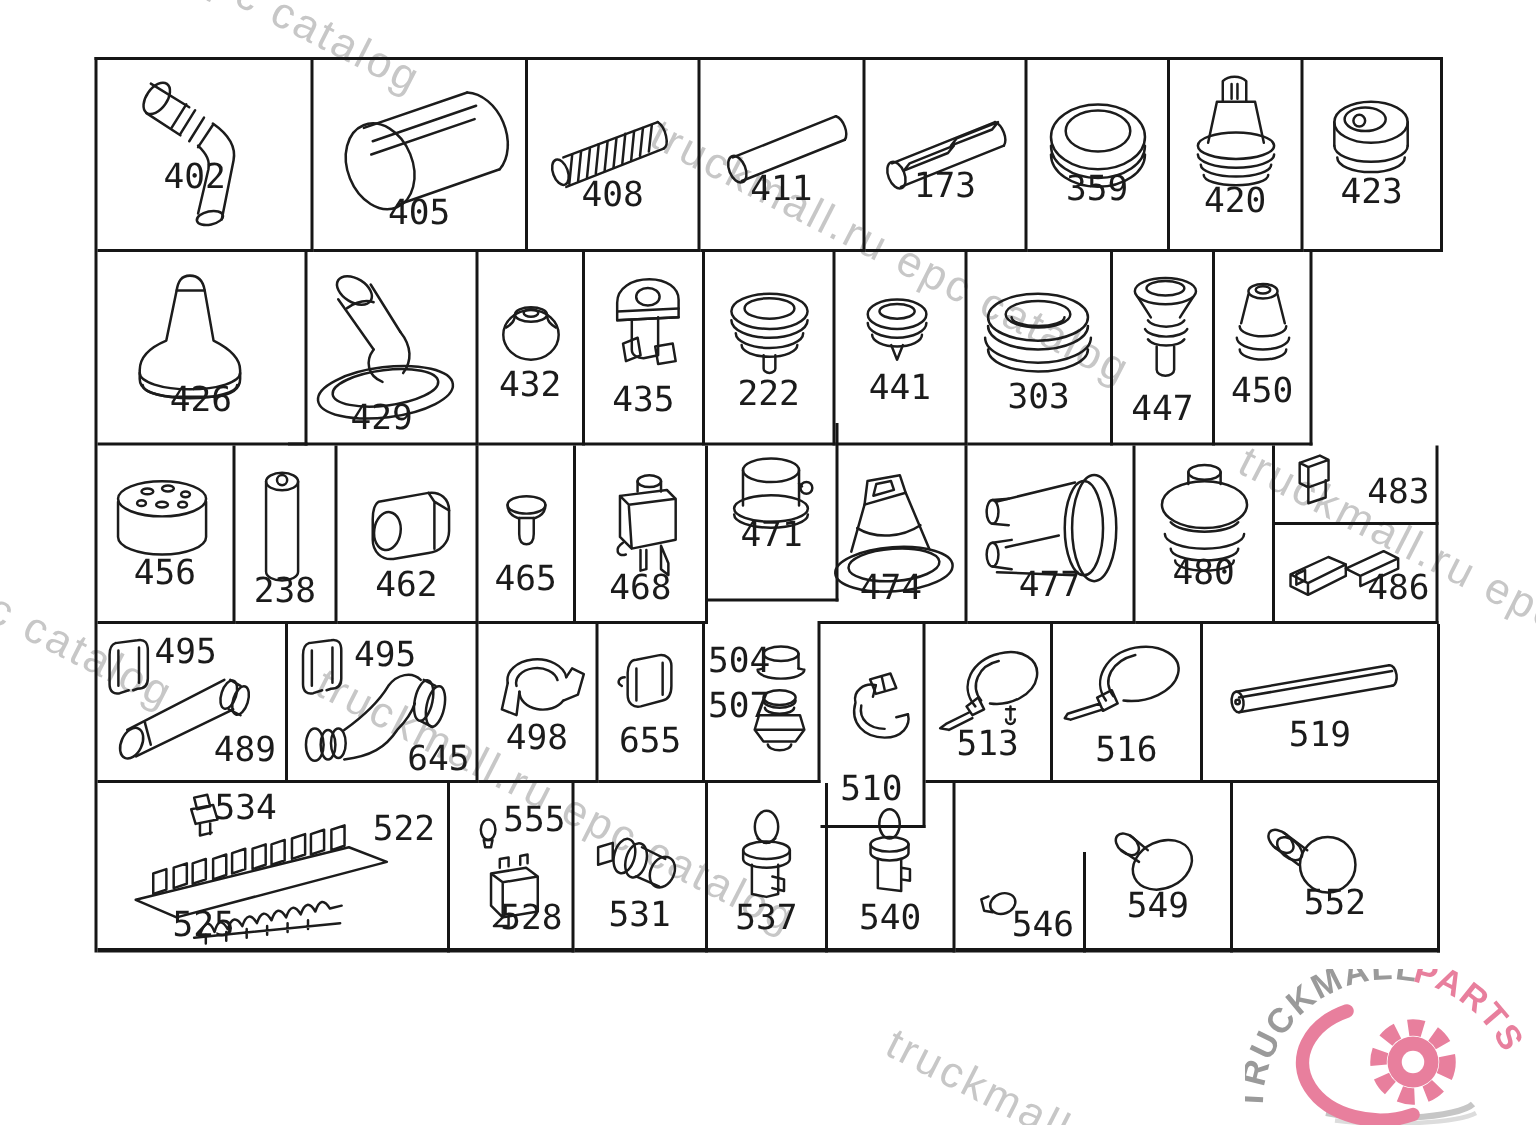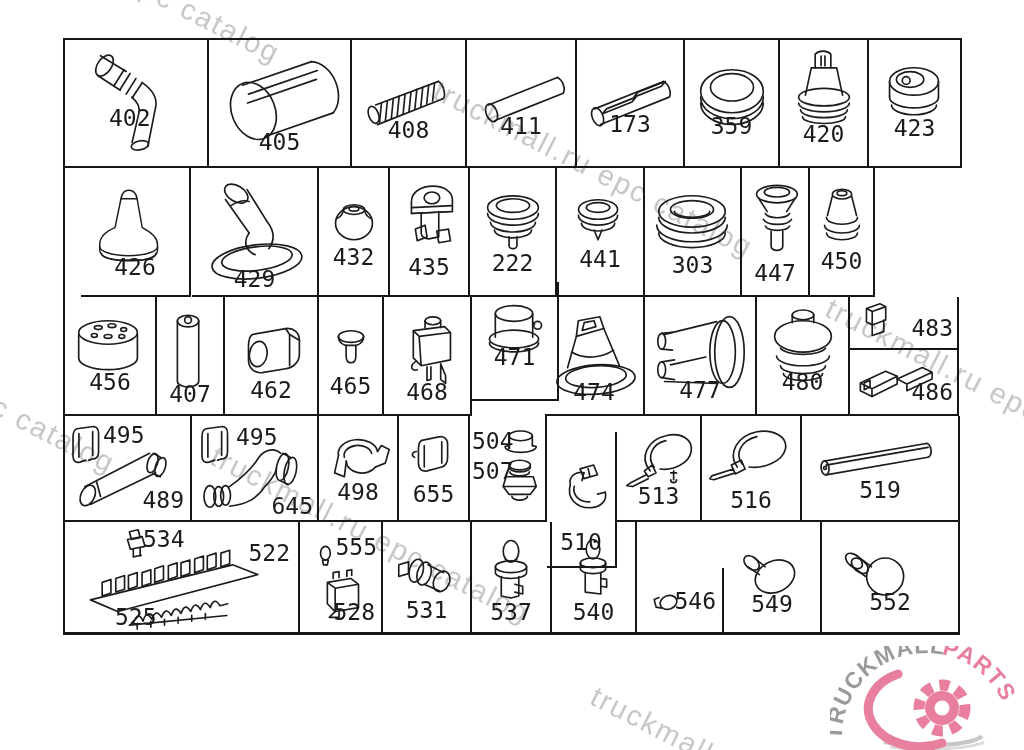--- a/index.html
+++ b/index.html
@@ -98,21 +98,21 @@
     <svg viewBox="0 0 93 128">
       <ellipse cx="46" cy="42" rx="25" ry="14"></ellipse>
       <ellipse cx="42" cy="40" rx="14" ry="8"></ellipse>
       <circle cx="38" cy="41" r="4"></circle>
       <path d="M21 42 L21 58 M71 42 L71 58"></path>
       <path d="M21 58 a25 11 0 0 0 50 0 M23 66 a23 10 0 0 0 46 0"></path>
     </svg>
     <span class="lbl c" style="bottom:26px">423</span>
   </div>
 
-  <div class="cell" style="left:16px;top:128px;width:110px;height:129px">
+  <div class="cell" style="left:0;top:128px;width:140px;height:129px">
     <svg viewBox="0 0 127 129">
       <path d="M56 16 C50 16 48 20 47 26 L40 60 C28 65 22 72 22 80 L22 86 C22 93 30 97 44 98 L72 98 C84 97 90 93 90 86 L90 80 C90 72 82 65 72 60 L66 26 C65 20 62 16 56 16 Z"></path>
       <path d="M47 26 L66 26 M22 82 a34 11 0 0 0 68 0 M24 90 a32 9 0 0 0 64 0"></path>
     </svg>
     <span class="lbl c" style="bottom:16px">426</span>
   </div>
   <div class="cell" style="left:127px;top:128px;width:127px;height:129px">
     <svg viewBox="0 0 127 129">
       <ellipse cx="66" cy="95" rx="46" ry="17" transform="rotate(-7 66 95)"></ellipse>
       <ellipse cx="66" cy="92" rx="36" ry="12" transform="rotate(-7 66 92)"></ellipse>
@@ -201,21 +201,21 @@
       <path d="M14 38 L14 62 a30 12 0 0 0 60 0 L74 38"></path>
     </svg>
     <span class="lbl c" style="bottom:20px">456</span>
   </div>
   <div class="cell" style="left:92px;top:257px;width:68px;height:119px">
     <svg viewBox="0 0 68 119">
       <ellipse cx="32" cy="24" rx="11" ry="6"></ellipse>
       <circle cx="32" cy="23" r="3.5"></circle>
       <path d="M21 24 L21 86 a11 6 0 0 0 22 0 L43 24"></path>
     </svg>
-    <span class="lbl c" style="bottom:8px">407</span>
+    <span class="lbl c" style="bottom:8px">238</span>
   </div>
   <div class="cell" style="left:160px;top:257px;width:94px;height:119px">
     <svg viewBox="0 0 94 119">
       <path d="M28 38 L62 32 C70 31 76 36 76 44 L76 58 C76 66 70 72 62 73 L38 77 C30 78 24 72 24 64 L24 50 C24 44 25 40 28 38 Z"></path>
       <ellipse cx="34" cy="58" rx="9" ry="13" transform="rotate(8 34 58)"></ellipse>
       <path d="M62 32 L66 38 L76 44 M66 38 L66 70"></path>
     </svg>
     <span class="lbl c" style="bottom:12px">462</span>
   </div>
   <div class="cell" style="left:254px;top:257px;width:65px;height:119px">
@@ -343,21 +343,21 @@
       <path d="M40 20 L40 30 M64 20 L64 30"></path>
       <path d="M36 31 a16 6 0 0 0 32 0 M36 31 L40 30 M68 31 L64 30"></path>
       <ellipse cx="51" cy="50" rx="11" ry="5"></ellipse>
       <path d="M40 52 a11 5 0 0 0 22 0 M41 57 a10 4 0 0 0 20 0"></path>
       <path d="M37 62 L65 62 L68 72 L62 80 L40 80 L34 72 Z M34 72 L68 72"></path>
       <path d="M43 82 a8 4 0 0 0 16 0"></path>
     </svg>
     <span class="lbl" style="left:2px;top:14px">504</span>
     <span class="lbl" style="left:2px;top:44px">507</span>
   </div>
-  <div class="cell" style="left:482px;top:392px;width:70px;height:136px">
+  <div class="cell" style="left:482px;top:376px;width:70px;height:136px">
     <svg viewBox="0 0 70 106">
       <path d="M24 38 C20 52 30 62 44 62 C56 62 62 54 60 46 M24 38 C22 30 30 24 38 26"></path>
       <path d="M28 40 C26 50 34 56 44 56 M38 26 L36 34 M60 46 L52 48"></path>
       <path d="M34 22 L48 18 L52 28 L38 32 Z M42 20 L44 29"></path>
     </svg>
     <span class="lbl c" style="bottom:12px">510</span>
   </div>
   <div class="cell" style="left:552px;top:376px;width:85px;height:106px">
     <svg viewBox="0 0 85 106">
       <path d="M34 56 C22 42 32 24 50 20 C66 16 78 24 76 36 C74 48 58 56 44 54"></path>
@@ -437,21 +437,21 @@
       <path d="M34 52 L34 72 L50 74 L50 52"></path>
       <path d="M50 58 l6 1 l0 8 l-6 -1"></path>
     </svg>
     <span class="lbl c" style="bottom:8px">540</span>
   </div>
   <div class="cell bb" style="left:572px;top:528px;width:87px;height:67px">
     <svg viewBox="0 0 87 67">
       <ellipse cx="32" cy="36" rx="9" ry="7" transform="rotate(-20 32 36)"></ellipse>
       <path d="M22 31 l-5 2 l2 8 l6 1"></path>
     </svg>
-    <span class="lbl" style="right:6px;top:22px">546</span>
+    <span class="lbl" style="right:6px;top:38px">546</span>
   </div>
   <div class="cell bb" style="left:659px;top:482px;width:98px;height:113px">
     <svg viewBox="0 0 98 113">
       <ellipse cx="52" cy="56" rx="21" ry="16" transform="rotate(-25 52 56)"></ellipse>
       <path d="M30 36 L42 46 M24 46 L36 54"></path>
       <ellipse cx="28" cy="42" rx="6" ry="9" transform="rotate(-50 28 42)"></ellipse>
     </svg>
     <span class="lbl c" style="bottom:16px">549</span>
   </div>
   <div class="cell bb" style="left:757px;top:482px;width:138px;height:113px">

